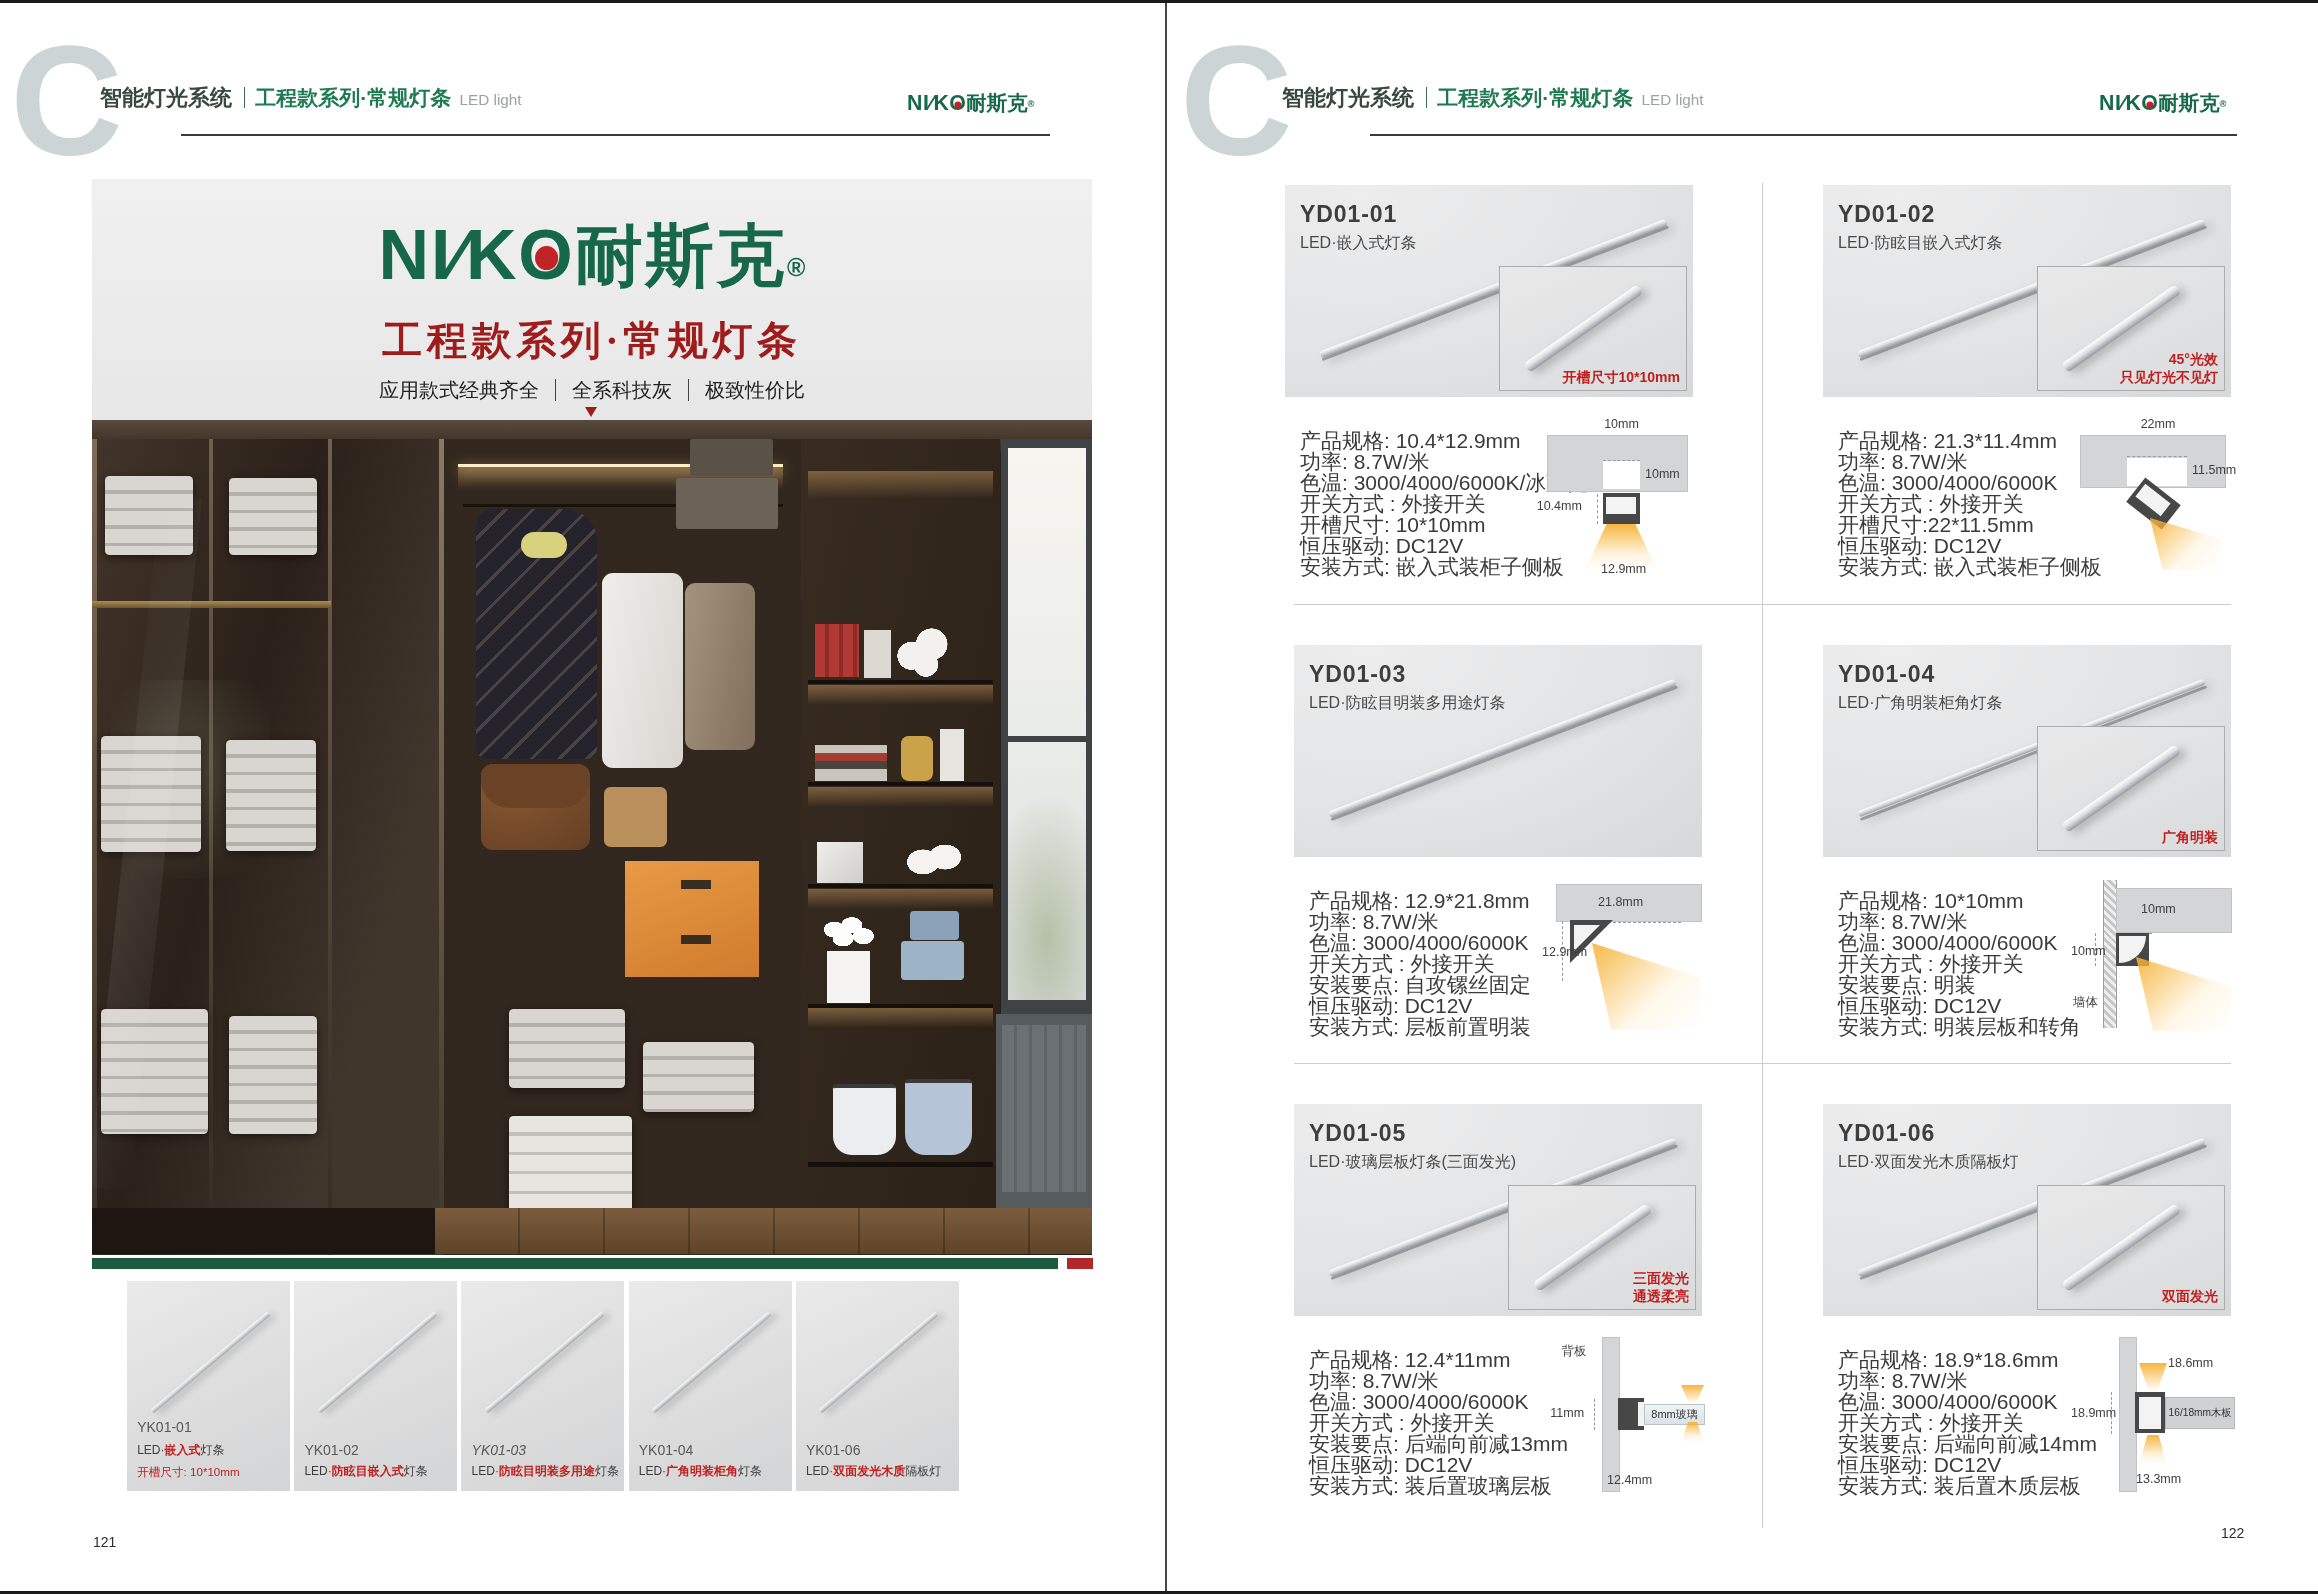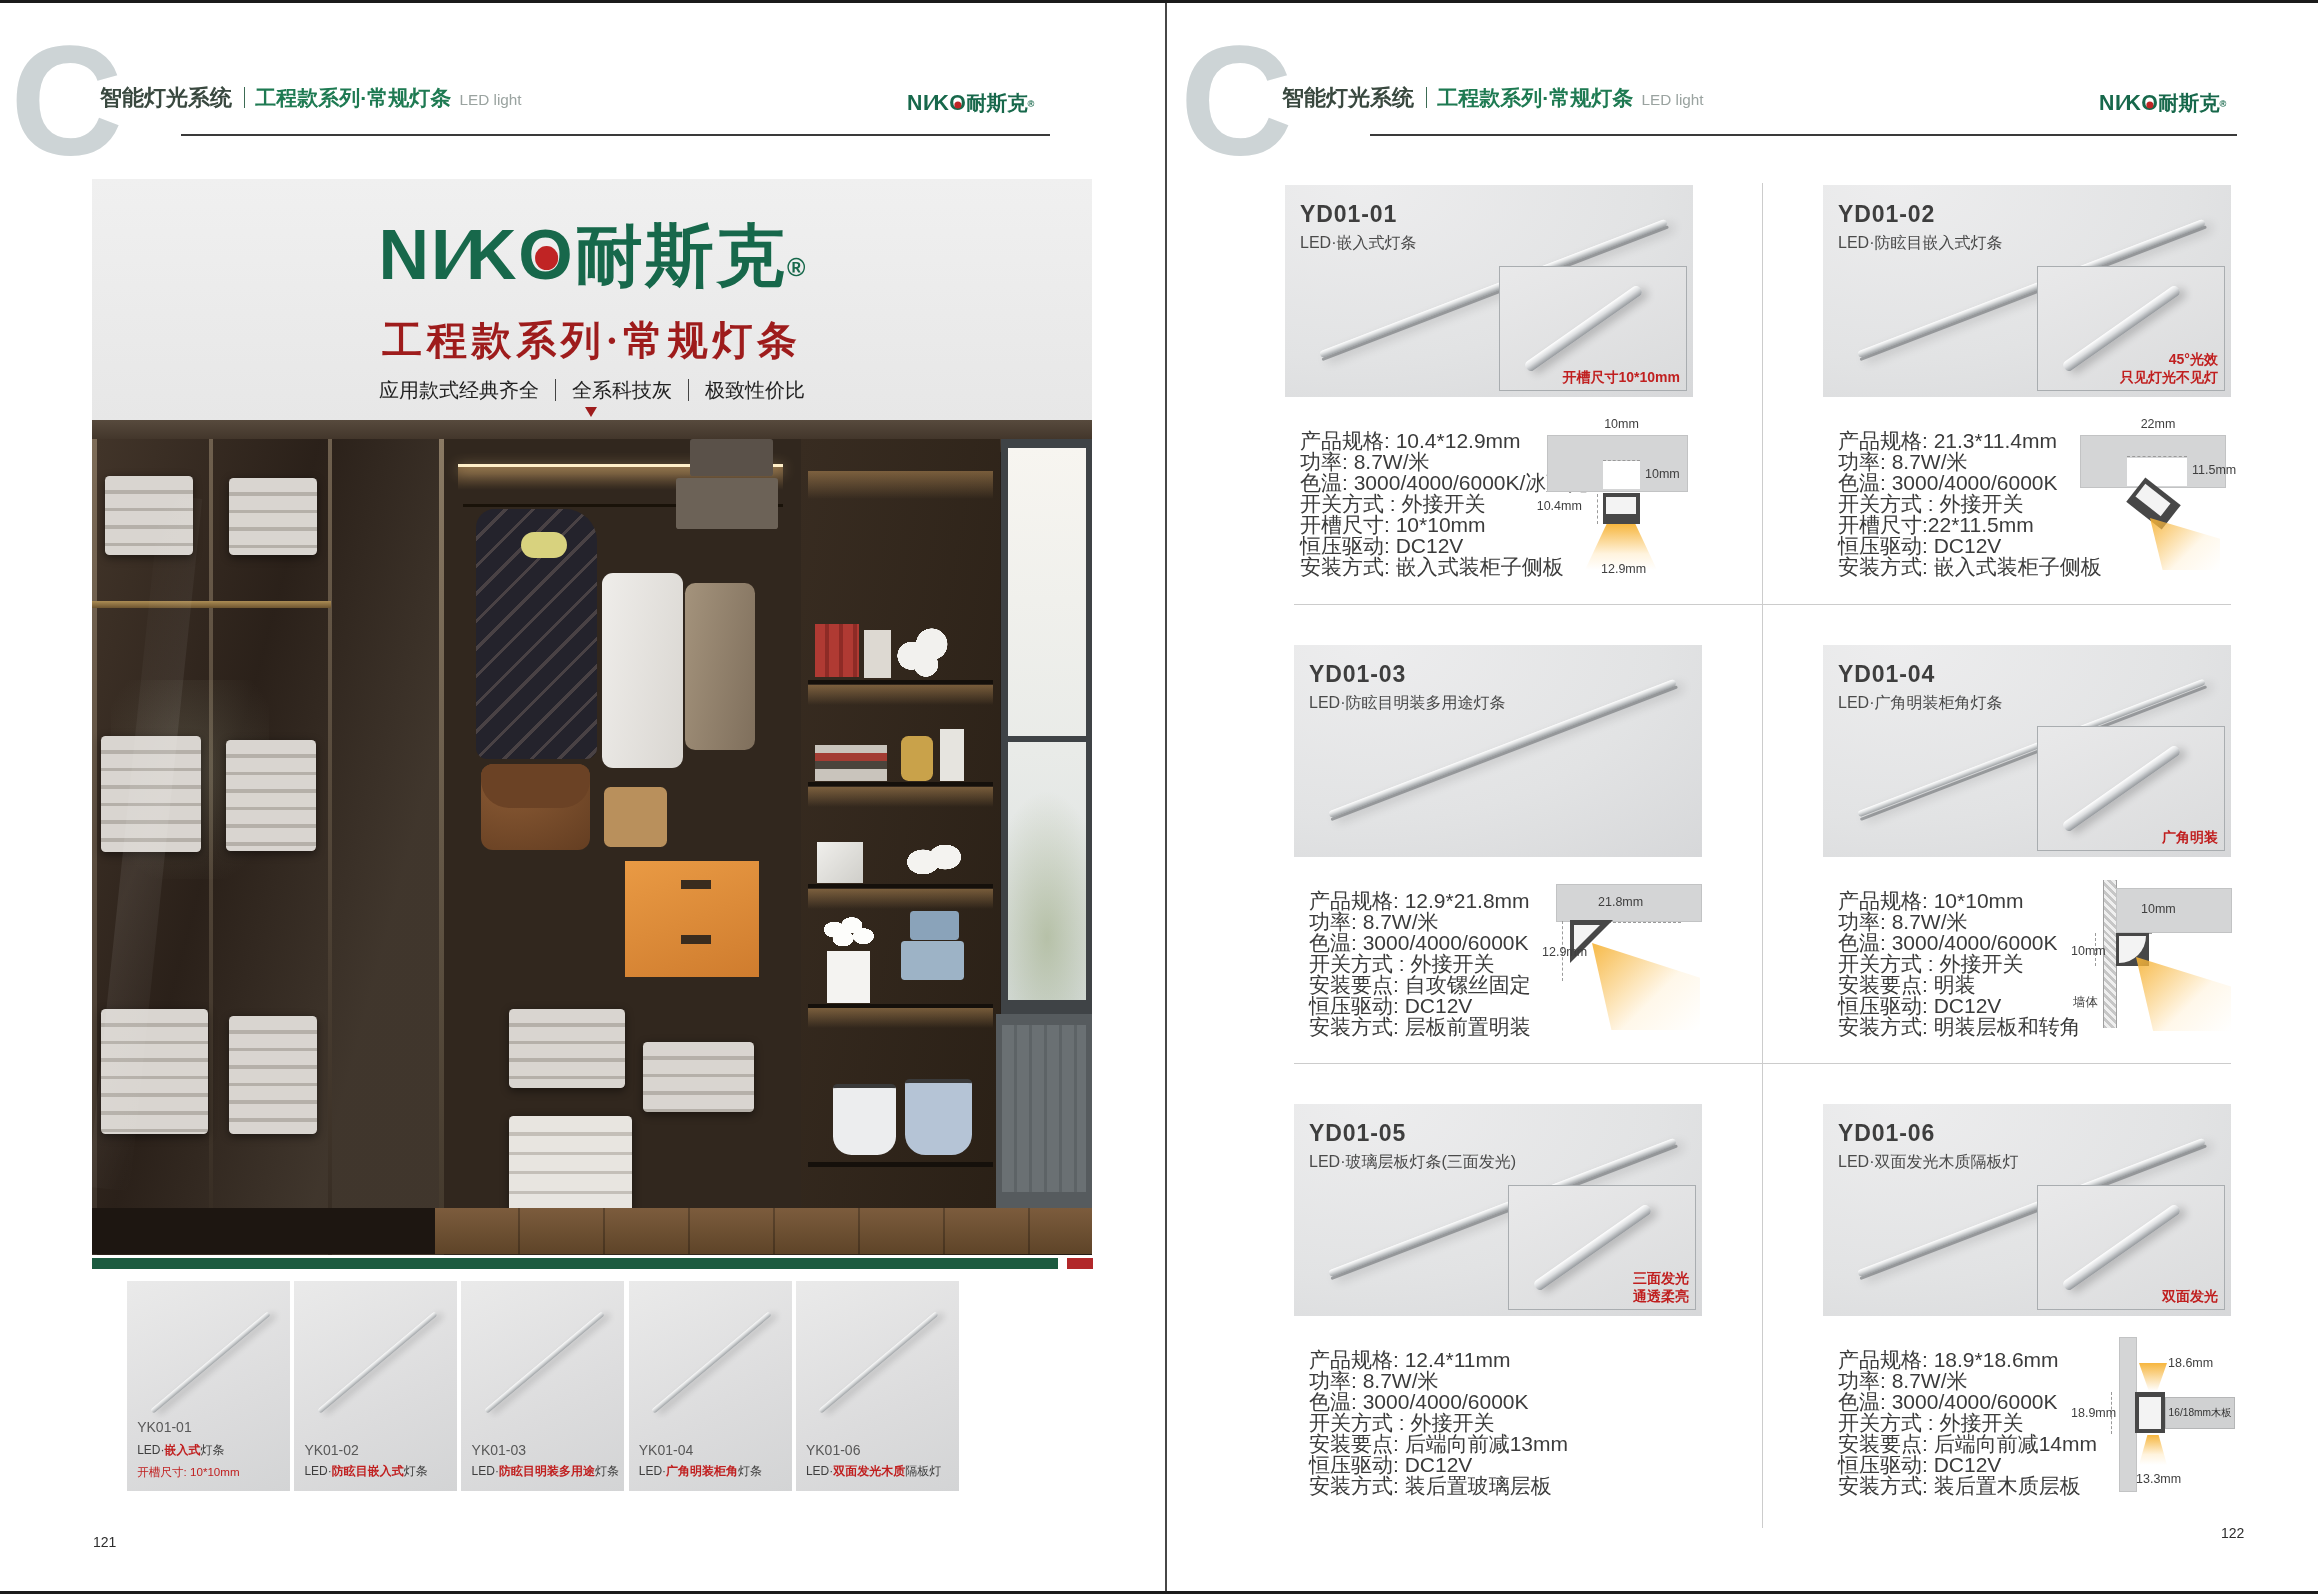--- a/index.html
+++ b/index.html
@@ -227,21 +227,21 @@
       <div class="tname" style="bottom:32px;"><span>LED·</span><b>嵌入式</b><span>灯条</span></div>
       <div class="tnote" style="bottom:11px;">开槽尺寸: 10*10mm</div>
     </div>
     <div class="tile">
       <div class="tstrip"></div>
       <div class="tcode" style="bottom:33px;">YK01-02</div>
       <div class="tname" style="bottom:11px;"><span>LED·</span><b>防眩目嵌入式</b><span>灯条</span></div>
     </div>
     <div class="tile">
       <div class="tstrip"></div>
-      <div class="tcode" style="bottom:33px;">YK01-03</div>
+      <div class="tcode" style="bottom:33px;font-style:italic;">YK01-03</div>
       <div class="tname" style="bottom:11px;"><span>LED·</span><b>防眩目明装多用途</b><span>灯条</span></div>
     </div>
     <div class="tile">
       <div class="tstrip"></div>
       <div class="tcode" style="bottom:33px;">YK01-04</div>
       <div class="tname" style="bottom:11px;"><span>LED·</span><b>广角明装柜角</b><span>灯条</span></div>
     </div>
     <div class="tile">
       <div class="tstrip"></div>
       <div class="tcode" style="bottom:33px;">YK01-06</div>
@@ -414,20 +414,32 @@
     </div>
     <div class="specs">
       <div class="sline">产品规格: 12.4*11mm</div>
       <div class="sline">功率: 8.7W/米</div>
       <div class="sline">色温: 3000/4000/6000K</div>
       <div class="sline">开关方式 : 外接开关</div>
       <div class="sline">安装要点: 后端向前减13mm</div>
       <div class="sline">恒压驱动: DC12V</div>
       <div class="sline">安装方式: 装后置玻璃层板</div>
     </div>
+    <div class="diagram">
+      <div class="blk" style="left:60px;top:2.8px;width:16px;height:153px;"></div>
+      <div class="dlab" style="left:19.5px;top:9.3px;">背板</div>
+      <div class="prof" style="left:76px;top:64px;width:26px;height:32px;"></div>
+      <div class="lens" style="left:96px;top:68px;width:6.5px;height:24px;"></div>
+      <div class="glass" style="left:102px;top:70px;width:59px;height:18.5px;line-height:18.5px;">8mm玻璃</div>
+      <div class="coneUp" style="left:139px;top:51px;width:23px;height:18.5px;"></div>
+      <div class="cone" style="left:139px;top:88px;width:23px;height:20.4px;"></div>
+      <div class="dashv" style="left:52px;top:65px;height:31px;"></div>
+      <div class="dlab" style="left:8.3px;top:72px;">11mm</div>
+      <div class="dlab" style="left:65px;top:139px;">12.4mm</div>
+    </div>
   </div>
 
   <div class="abs cell" style="left:656px;top:1104px;">
     <div class="panel">
       <div class="pcode">YD01-06</div>
       <div class="pname">LED·双面发光木质隔板灯</div>
       <div class="strip"></div>
       <div class="inset">
         <div class="istrip"></div>
         <div class="badge">

